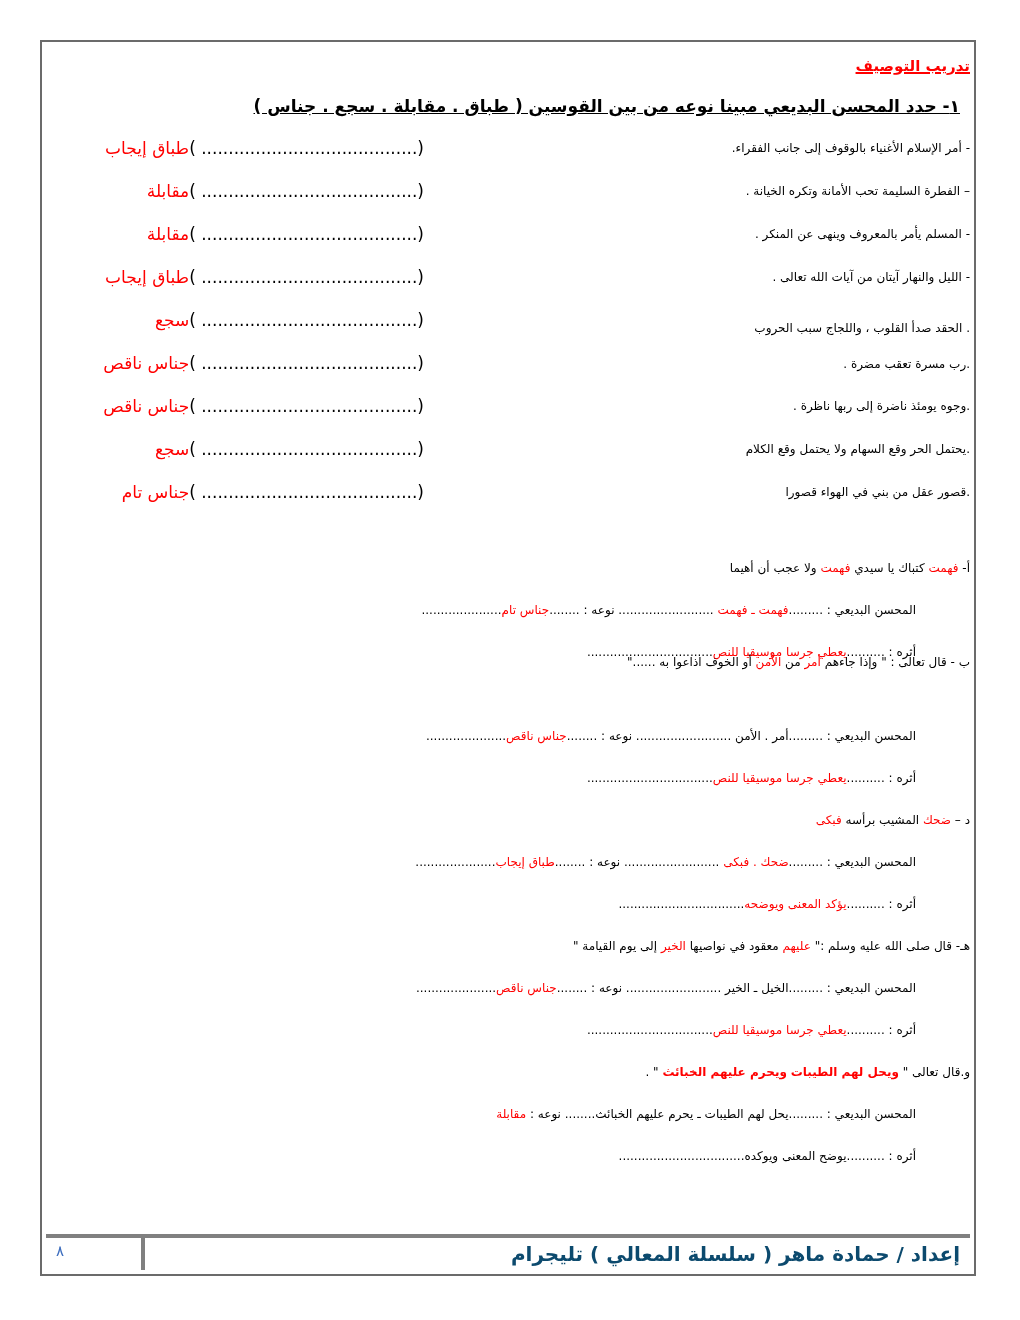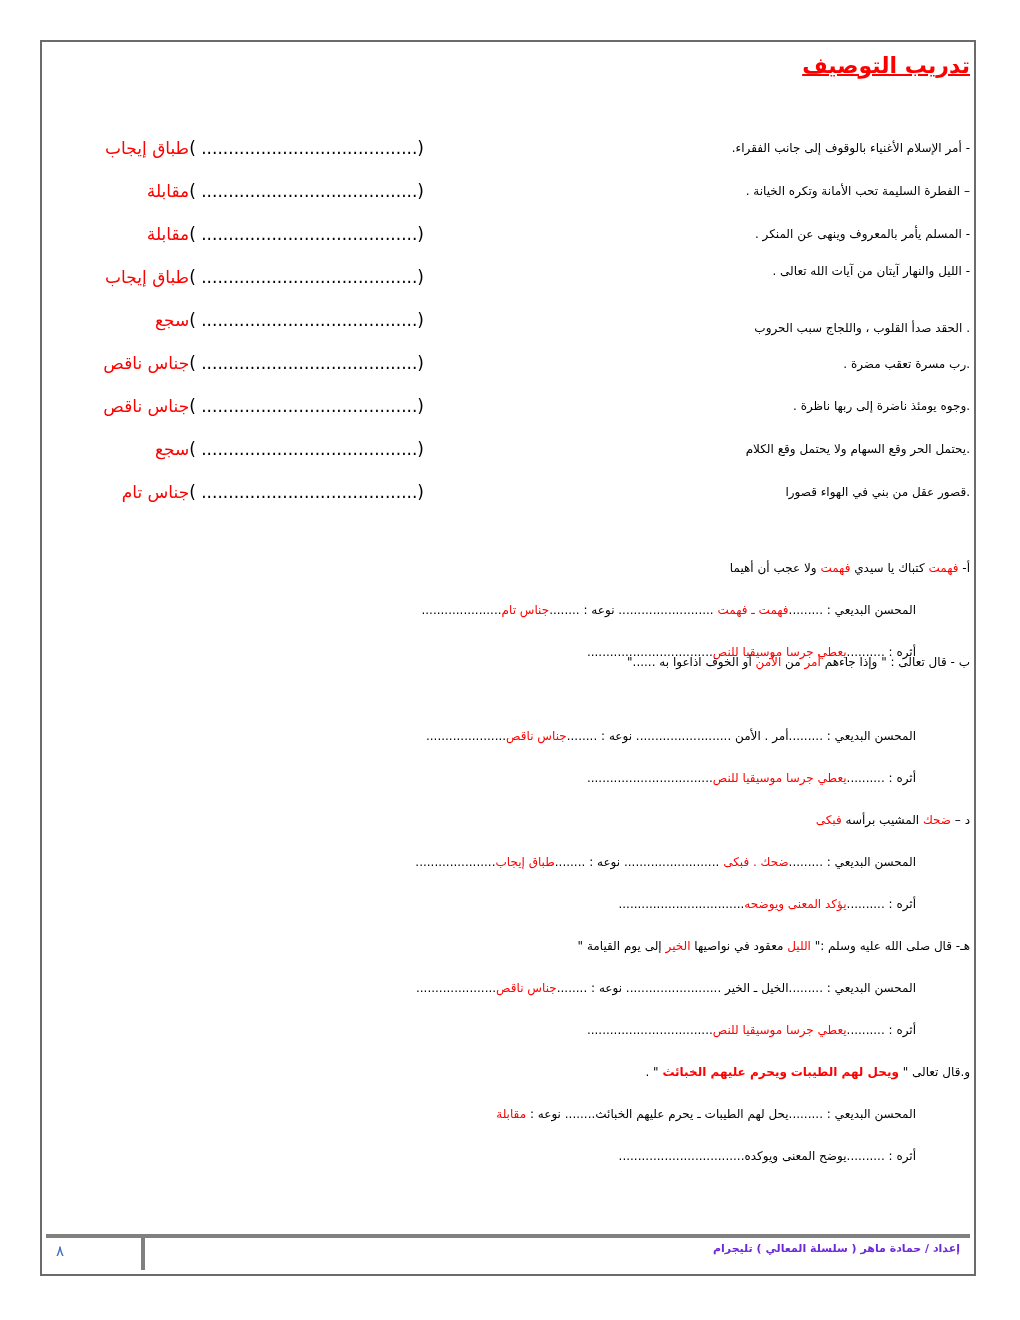--- a/index.html
+++ b/index.html
@@ -3,56 +3,57 @@
   <meta charset="utf-8">
   <style>
     html, body { margin: 0; padding: 0; background: #ffffff; }
     body { width: 1020px; height: 1320px; position: relative; overflow: hidden;
            font-family: "DejaVu Sans", sans-serif; color: #000; }
     .page { position: absolute; left: 40px; top: 40px; width: 936px; height: 1236px;
             border: 2px solid #6b6b6b; box-sizing: border-box; }
     .content { position: absolute; left: 0; top: 0; right: 0; height: 1190px; direction: rtl; }
     .line { position: absolute; right: 4px; white-space: nowrap; font-size: 12px; line-height: 24px; direction: rtl; }
     .red { color: #ff0000; }
-    .title { font-weight: bold; text-decoration: underline; text-decoration-thickness: 2px; font-size: 22px; margin-left: 20px; }
+    .title { font-weight: bold; text-decoration: underline; text-decoration-thickness: 2px; font-size: 15px; margin-left: 20px; }
     .heading { font-weight: bold; text-decoration: underline; font-size: 17px; }
     .ans { position: absolute; white-space: nowrap; font-size: 17px; line-height: 24px; direction: rtl; }
     .dots { letter-spacing: 0px; }
     .indent { right: 58px; }
     .u { font-weight: bold; text-decoration-thickness: 2px; }
     .footer { position: absolute; left: 0; right: 0; bottom: 0; height: 40px; }
     .footer-rule { position: absolute; left: 4px; right: 4px; top: 0; height: 4px; background: #808080; }
     .footer-divider { position: absolute; left: 99px; top: 0; width: 4px; height: 36px; background: #808080; }
-    .footer-text { position: absolute; right: 14px; top: 8px; font-weight: bold; color: #6d28d9; font-size: 11px; direction: rtl; white-space: nowrap; }
+    .footer-text { position: absolute; right: 14px; top: 8px; font-weight: bold; color: #0c4a6e; font-size: 20px; direction: rtl; white-space: nowrap; }
     .page-num { position: absolute; left: 14px; top: 8px; color: #3f6fbf; font-size: 15px; }
   </style>
 </head>
 <body>
 
 <div class="page">
   <div class="content">
 
     <div class="line title red" style="top:12px;">تدريب التوصيف</div>
 
+    <div class="line heading" style="top:52px; right:14px;">١-   حدد المحسن البديعي مبينا نوعه من بين القوسين ( طباق . مقابلة . سجع . جناس )</div>
 
     <div id="s1">
         <div>
           <div class="line" style="top: 94px;">- أمر الإسلام الأغنياء بالوقوف إلى جانب الفقراء.</div>
           <div class="ans" style="top: 94px; left: 52px; direction: rtl; width: 330px; text-align: right;"><span>(</span><span class="dots">........................................</span><span>  </span><span>)</span><span class="red">طباق إيجاب</span></div>
         </div>
         <div>
           <div class="line" style="top: 137px;">– الفطرة السليمة تحب الأمانة وتكره الخيانة .</div>
           <div class="ans" style="top: 137px; left: 52px; direction: rtl; width: 330px; text-align: right;"><span>(</span><span class="dots">........................................</span><span>  </span><span>)</span><span class="red">مقابلة</span></div>
         </div>
         <div>
           <div class="line" style="top: 180px;">- المسلم يأمر بالمعروف وينهى عن المنكر .</div>
           <div class="ans" style="top: 180px; left: 52px; direction: rtl; width: 330px; text-align: right;"><span>(</span><span class="dots">........................................</span><span>  </span><span>)</span><span class="red">مقابلة</span></div>
         </div>
         <div>
-          <div class="line" style="top: 217px; margin-left: 20px;">- الليل والنهار آيتان من آيات الله تعالى .</div>
+          <div class="line" style="top: 223px; margin-left: 20px;">- الليل والنهار آيتان من آيات الله تعالى .</div>
           <div class="ans" style="top: 223px; left: 52px; direction: rtl; width: 330px; text-align: right;"><span>(</span><span class="dots">........................................</span><span>  </span><span>)</span><span class="red">طباق إيجاب</span></div>
         </div>
         <div>
           <div class="line" style="top: 274px; text-align: right;">. الحقد صدأ القلوب ، واللجاج سبب الحروب</div>
           <div class="ans" style="top: 266px; left: 52px; direction: rtl; width: 330px; text-align: right;"><span>(</span><span class="dots">........................................</span><span>  </span><span>)</span><span class="red">سجع</span></div>
         </div>
         <div>
           <div class="line" style="top: 310px;">.رب مسرة تعقب مضرة .</div>
           <div class="ans" style="top: 309px; left: 52px; direction: rtl; width: 330px; text-align: right;"><span>(</span><span class="dots">........................................</span><span>  </span><span>)</span><span class="red">جناس ناقص</span></div>
         </div>
@@ -81,21 +82,21 @@
           <div class="line" style="top: 608px;"><span>ب - </span><span>قال تعالى : " وإذا جاءهم </span><span class="red">أمر</span><span> من </span><span class="red">الأمن</span><span> أو الخوف اذاعوا به ......"</span></div>
           <div class="line indent" style="top: 682px;"><span>المحسن البديعي :</span><span> .........</span><span class="">أمر .  الأمن</span><span> .........................      </span><span>نوعه :</span><span> ........</span><span class="red">جناس ناقص</span><span>.....................</span></div>
           <div class="line indent" style="top: 724px;"><span>أثره :</span><span> ..........</span><span class="red">يعطي جرسا موسيقيا للنص</span><span>.................................</span></div>
         </div>
         <div>
           <div class="line" style="top: 766px;"><span>د – </span><span class="red">ضحك</span><span> المشيب برأسه </span><span class="red">فبكى</span></div>
           <div class="line indent" style="top: 808px;"><span>المحسن البديعي :</span><span> .........</span><span class="red">ضحك . فبكى</span><span> .........................      </span><span>نوعه :</span><span> ........</span><span class="red">طباق إيجاب</span><span>.....................</span></div>
           <div class="line indent" style="top: 850px;"><span>أثره :</span><span> ..........</span><span class="red">يؤكد المعنى ويوضحه</span><span>.................................</span></div>
         </div>
         <div>
-          <div class="line" style="top: 892px;"><span>هـ- </span><span>قال صلى الله عليه وسلم :" </span><span class="red">الليل</span><span> معقود في نواصيها </span><span class="red">الخير</span><span> إلى يوم القيامة "</span></div>
+          <div class="line" style="top: 892px;"><span>هـ- </span><span>قال صلى الله عليه وسلم :" </span><span class="red">عليهم</span><span> معقود في نواصيها </span><span class="red">الخير</span><span> إلى يوم القيامة "</span></div>
           <div class="line indent" style="top: 934px;"><span>المحسن البديعي :</span><span> .........</span><span class="">الخيل ـ الخير</span><span> .........................      </span><span>نوعه :</span><span> ........</span><span class="red">جناس ناقص</span><span>.....................</span></div>
           <div class="line indent" style="top: 976px;"><span>أثره :</span><span> ..........</span><span class="red">يعطي جرسا موسيقيا للنص</span><span>.................................</span></div>
         </div>
         <div>
           <div class="line" style="top: 1018px;"><span>و.</span><span>قال تعالى " </span><span class="red u">ويحل لهم الطيبات</span><span> </span><span class="red u">ويحرم عليهم الخبائث</span><span> " .</span></div>
           <div class="line indent" style="top: 1060px;"><span>المحسن البديعي :</span><span> .........</span><span class="">يحل لهم الطيبات ـ يحرم عليهم الخبائث</span><span>........      </span><span>نوعه :</span><span> </span><span class="red">مقابلة</span><span></span></div>
           <div class="line indent" style="top: 1102px;"><span>أثره :</span><span> ..........</span><span class="">يوضح المعنى ويوكده</span><span>.................................</span></div>
         </div>
       </div>
   </div>

